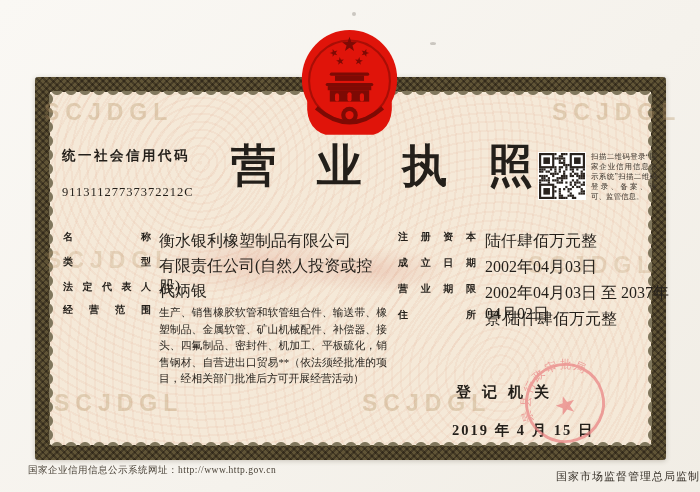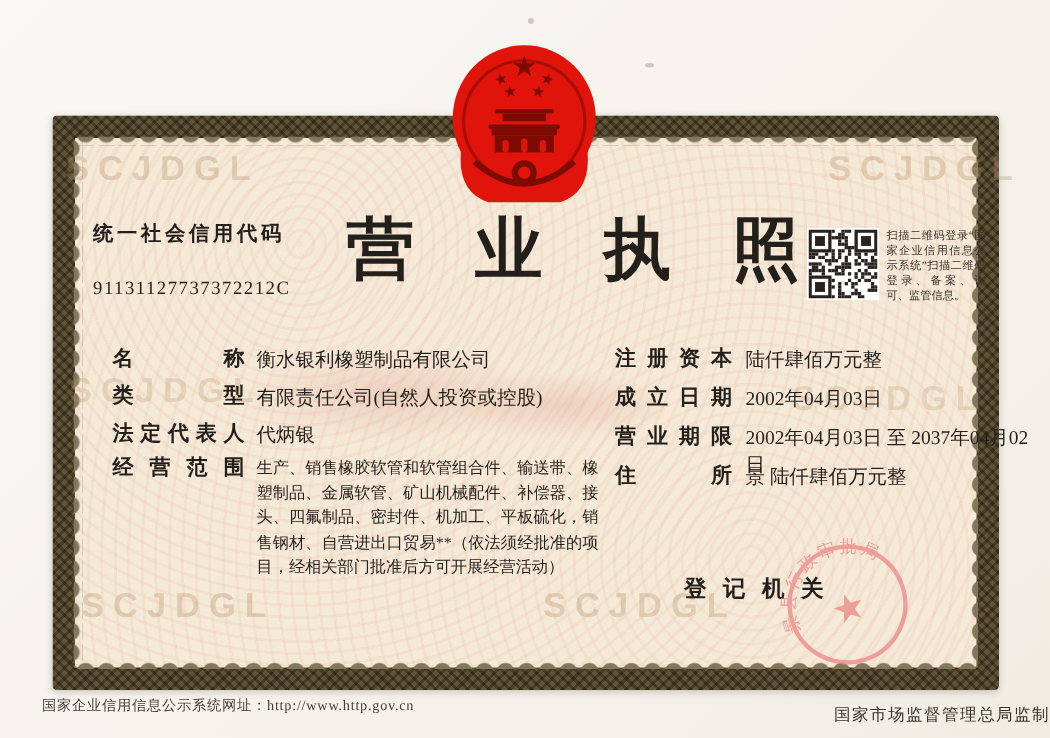--- a/index.html
+++ b/index.html
@@ -41,22 +41,22 @@
 
   .code-label{left:62px;top:147px;font-size:13.5px;font-weight:700;letter-spacing:2.5px;text-align:center;}
   .code-value{left:62px;top:169px;font-size:12.5px;letter-spacing:1px;font-family:"Liberation Serif",serif;margin-top:16px;}
   .title{left:231px;top:140px;width:302px;font-size:45px;font-weight:700;
          font-family:"Liberation Sans","DejaVu Sans",sans-serif;
          text-align:justify;text-align-last:justify;line-height:1.15;}
   .qr{left:538px;top:152px;width:48px;height:48px;background:#fff;padding:1px;box-sizing:border-box;}
   .qr svg{display:block;width:100%;height:100%;}
   .qr-note{left:591px;top:152px;width:66px;font-size:7.5px;line-height:10px;color:#3a332b;text-align:justify;}
 
-  .flabel{display:inline-block;font-weight:700;font-size:14px;text-align:justify;text-align-last:justify;vertical-align:top;margin-left:12px;}
-  .fvalue{display:inline-block;font-size:13px;vertical-align:top;padding-top:1px;}
+  .flabel{display:inline-block;font-weight:700;font-size:10px;text-align:justify;text-align-last:justify;vertical-align:top;}
+  .fvalue{display:inline-block;font-size:16px;vertical-align:top;padding-top:1px;}
   .row-l .flabel{width:88px;}
   .row-l{left:63px;}
   .row-l .fvalue{margin-left:8px;max-width:228px;}
   .row-r .flabel{width:78px;}
   .row-r{left:398px;}
   .row-r .fvalue{margin-left:9px;max-width:190px;}
   .scope .fvalue{font-size:10.8px;line-height:16.5px;width:228px;text-align:justify;}
 
   .registrar{left:456px;top:383px;font-size:15px;font-weight:700;letter-spacing:11px;}
   .reg-date{left:452px;top:421px;font-size:14.5px;letter-spacing:2px;font-weight:600;}
@@ -298,20 +298,21 @@
     <span class="flabel">成立日期</span><span class="fvalue">2002年04月03日</span>
   </div>
   <div class="abs row-r" style="top:282px;">
     <span class="flabel">营业期限</span><span class="fvalue">2002年04月03日 至 2037年04月02日</span>
   </div>
   <div class="abs row-r" style="top:308px;">
     <span class="flabel">住所</span><span class="fvalue">景 陆仟肆佰万元整</span>
   </div>
 
   <div class="abs registrar">登记机关</div>
+  <div class="abs reg-date">2019 年 4 月 15 日</div>
 
   <svg class="abs seal" viewBox="0 0 110 110" aria-hidden="true">
     <g transform="rotate(-18 55 55)" opacity="0.72">
       <circle cx="55" cy="55" r="40" fill="none" stroke="var(--seal-pink,#ea8383)" stroke-width="3"></circle>
       <use href="#star" transform="translate(55,58) scale(1.05)" fill="var(--seal-pink,#ea8383)"></use>
       <path id="sealArc" d="M 20 68 A 37 37 0 1 1 90 68" fill="none"></path>
       <text font-size="12" fill="var(--seal-pink,#ea8383)" letter-spacing="2" font-family="Liberation Serif,serif">
         <textPath href="#sealArc" startOffset="6">景县行政审批局</textPath>
       </text>
     </g>

